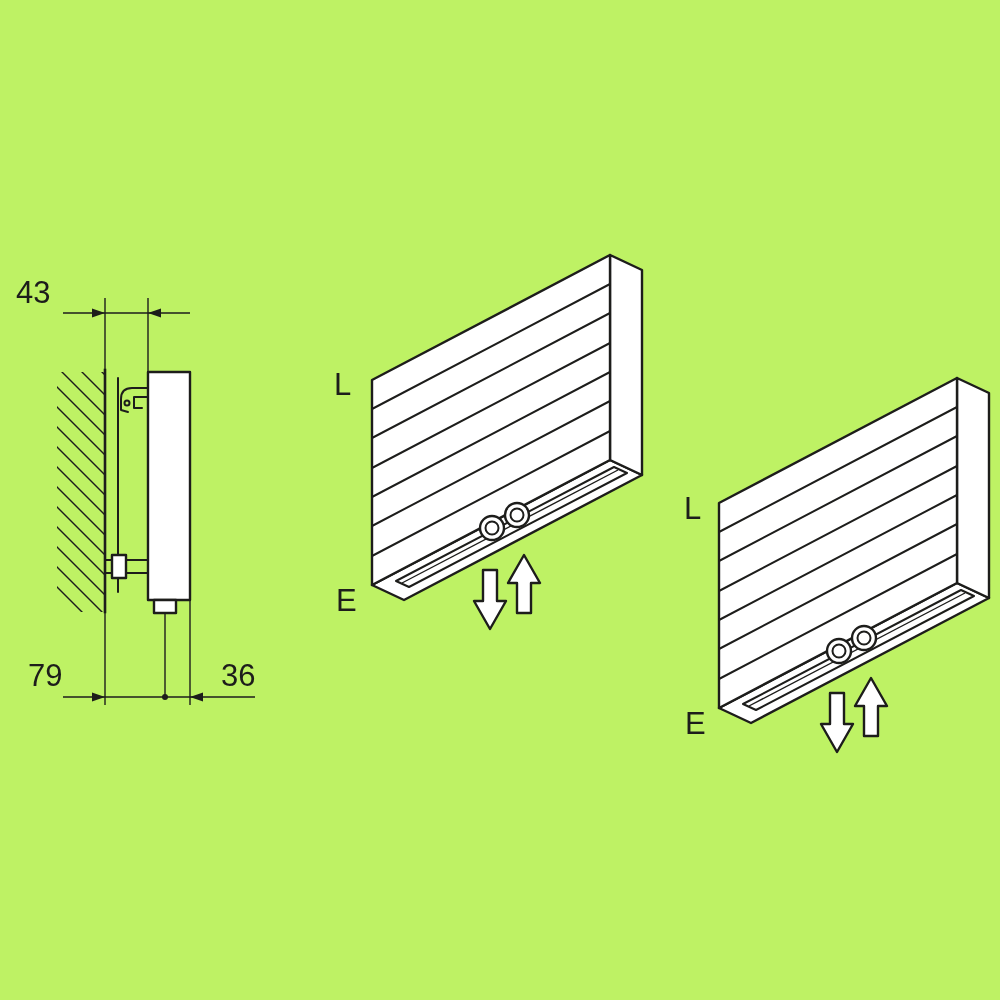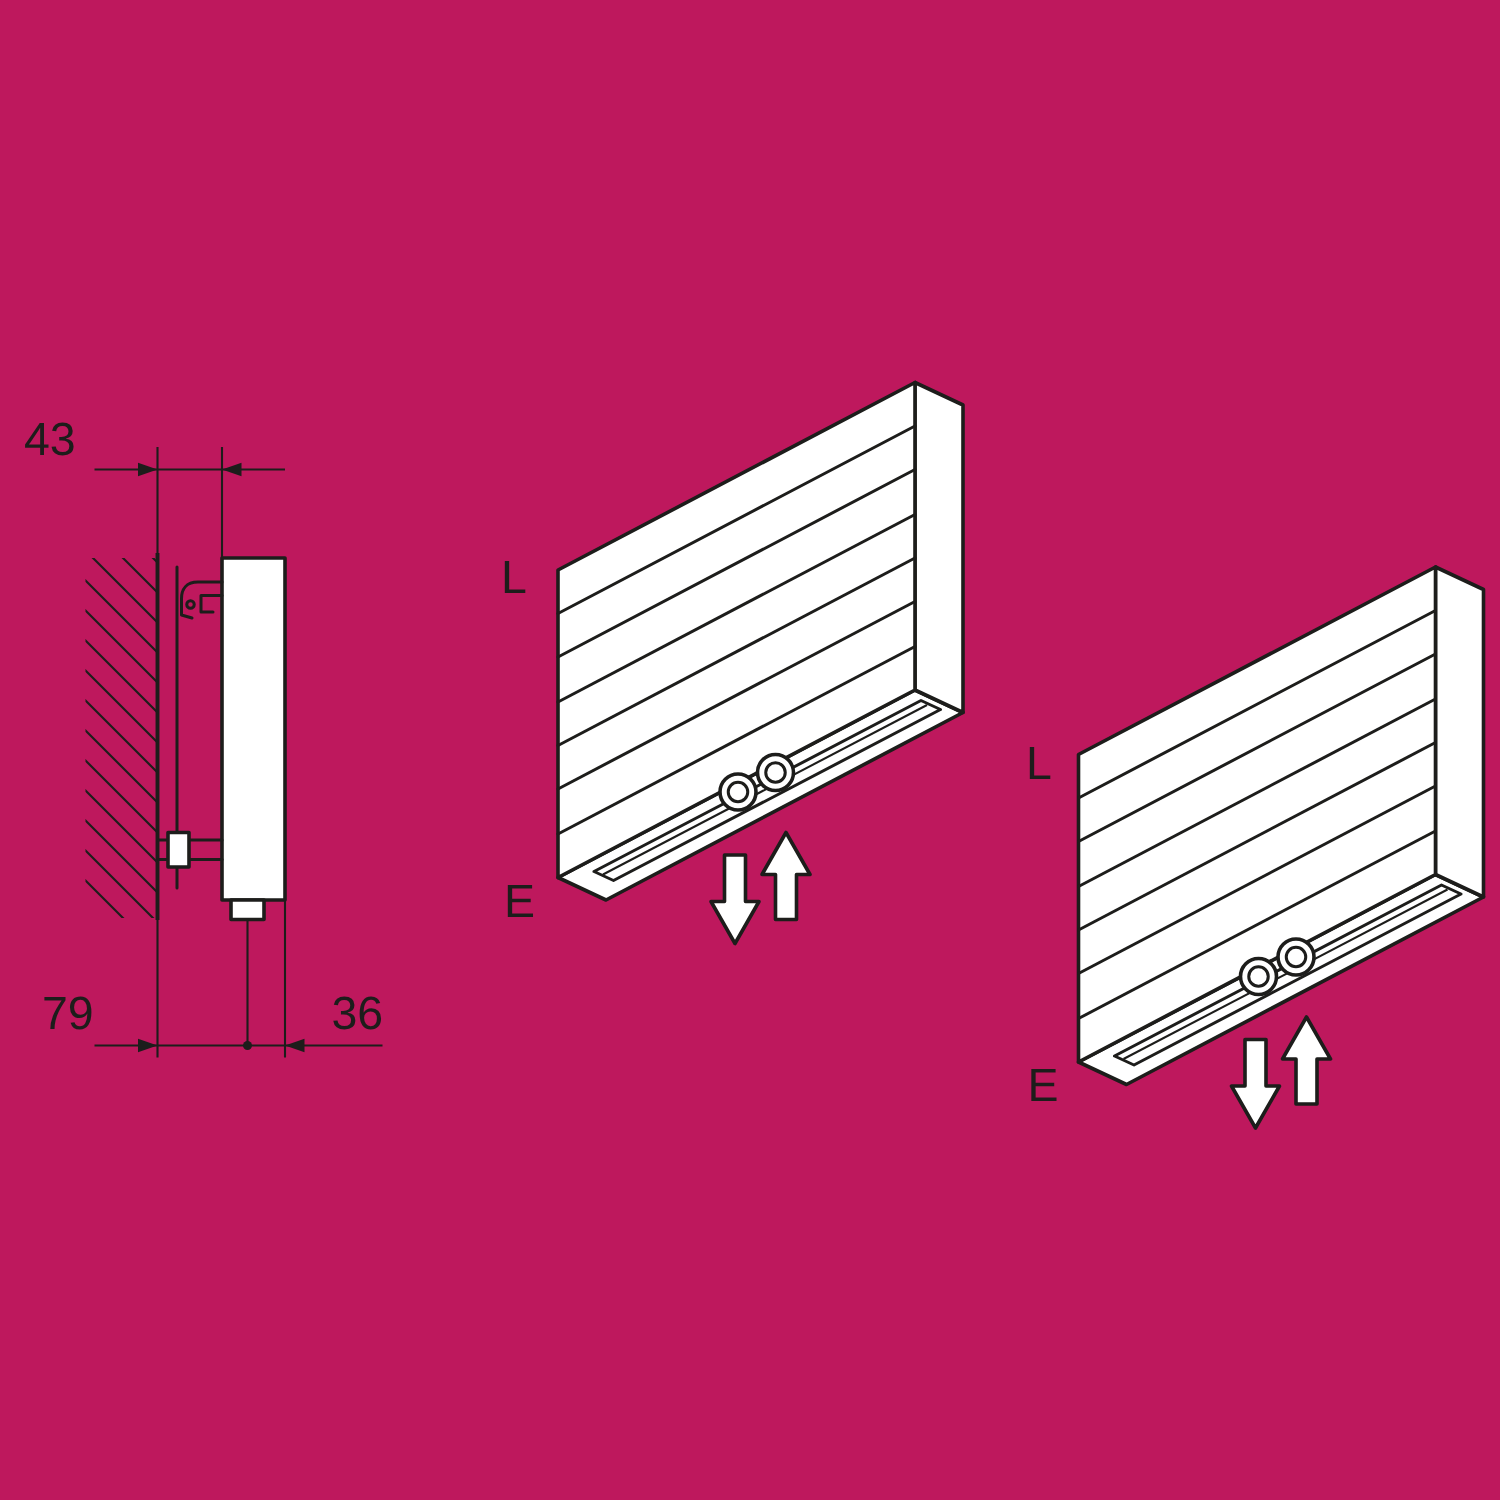--- a/index.html
+++ b/index.html
@@ -1,16 +1,16 @@
 <!DOCTYPE html>
 <html><head>
 <meta charset="utf-8">
 <style>
   html,body{margin:0;padding:0;background:#ffffff;}
-  #stage{position:relative;width:1000px;height:1000px;background:#be185d;overflow:hidden;
+  #stage{position:relative;width:1000px;height:1000px;background:#bef264;overflow:hidden;
          font-family:"Liberation Sans","DejaVu Sans",sans-serif;}
   svg{display:block;}
   .ln{fill:none;stroke:#1d1d1b;stroke-width:2;stroke-linecap:round;stroke-linejoin:round;}
   .thin{fill:none;stroke:#1d1d1b;stroke-width:1.4;stroke-linecap:butt;}
   .thick{fill:none;stroke:#1d1d1b;stroke-width:2.6;stroke-linecap:square;}
   .face{fill:#ffffff;stroke:#1d1d1b;stroke-width:2.4;stroke-linejoin:round;}
   .fillb{fill:#1d1d1b;stroke:none;}
   .hatch{stroke:#1d1d1b;stroke-width:1.4;}
   .txt{font-family:"Liberation Sans","DejaVu Sans",sans-serif;font-size:31px;fill:#1d1d1b;}
 </style>

